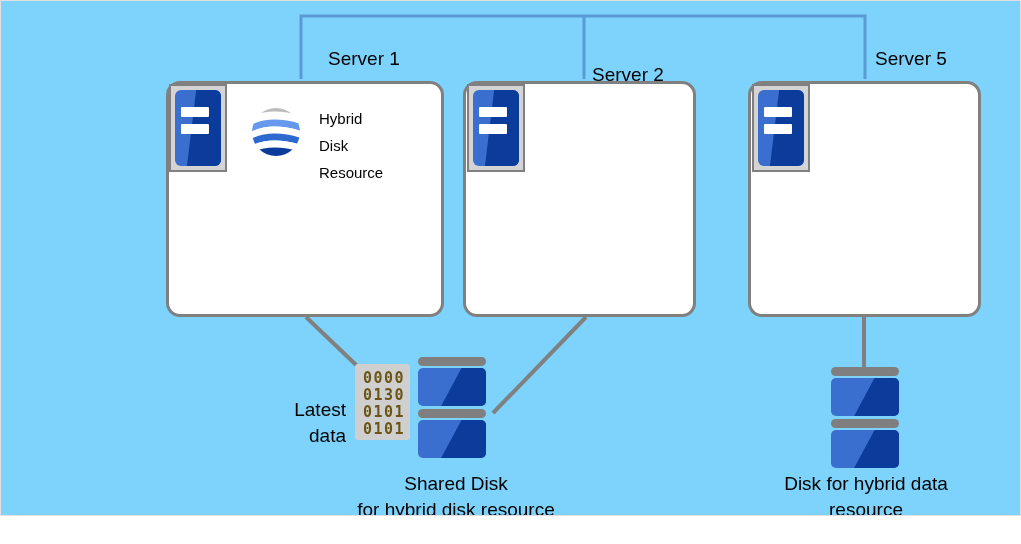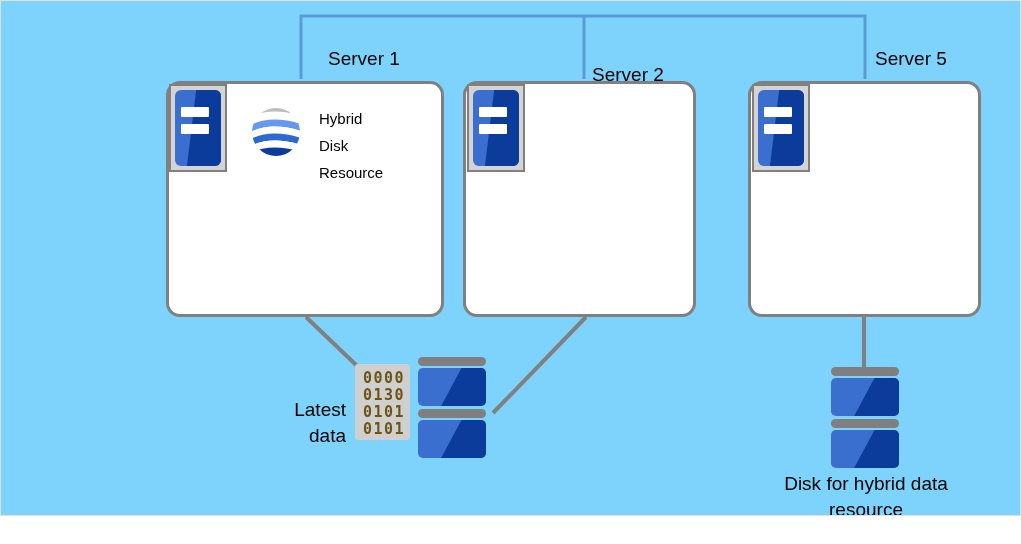--- a/index.html
+++ b/index.html
@@ -237,20 +237,22 @@
     <div class="disk-platter"></div>
     <div class="disk-body">
       <div class="disk-body-dark"></div>
     </div>
     <div class="disk-gap"></div>
     <div class="disk-platter"></div>
     <div class="disk-body">
       <div class="disk-body-dark"></div>
     </div>
   </div>
+  <div class="caption" style="left:290px; top:470px; width:330px;">Shared Disk
+for hybrid disk resource</div>
 
   <div class="disk-stack" style="left:830px; top:366px;">
     <div class="disk-platter"></div>
     <div class="disk-body">
       <div class="disk-body-dark"></div>
     </div>
     <div class="disk-gap"></div>
     <div class="disk-platter"></div>
     <div class="disk-body">
       <div class="disk-body-dark"></div>

